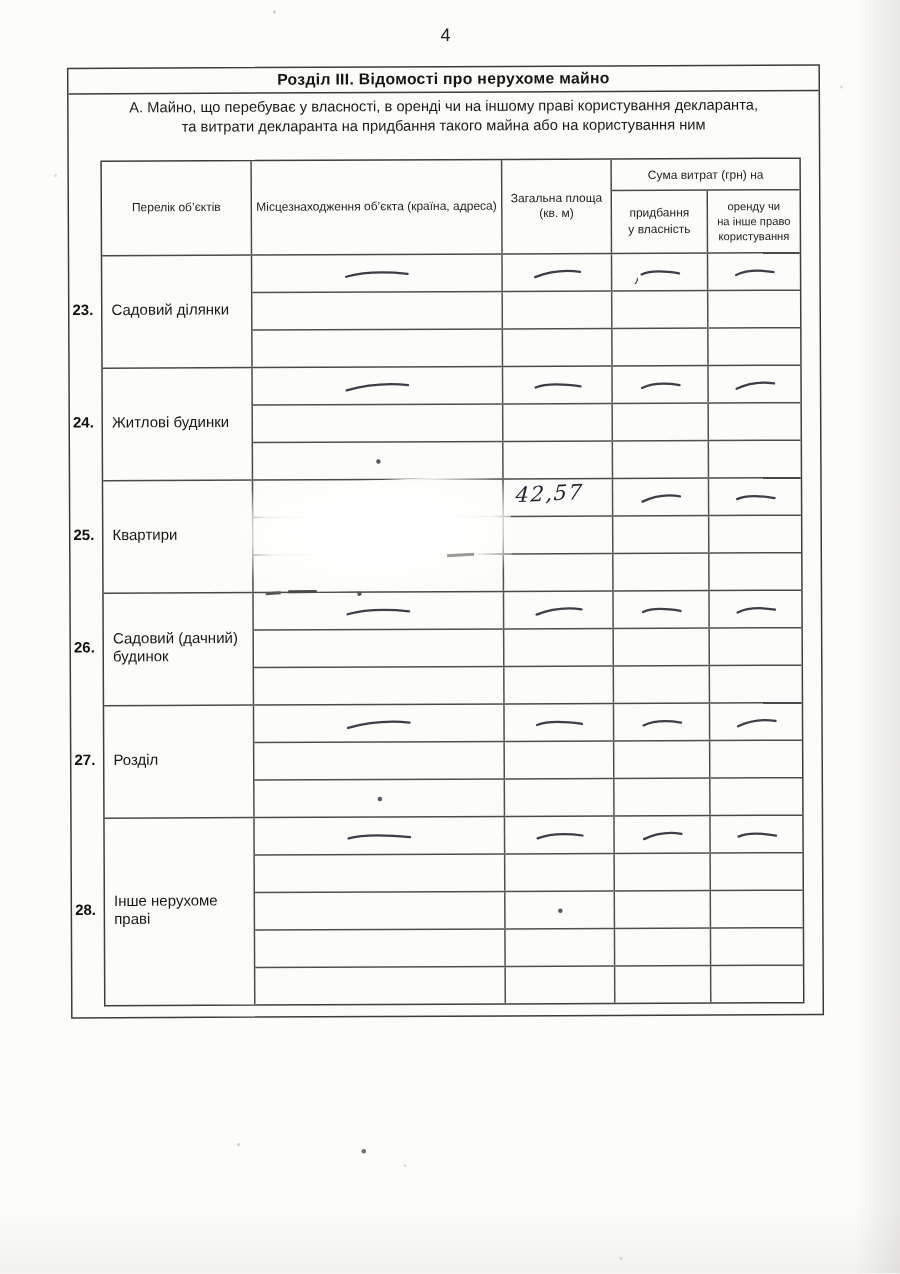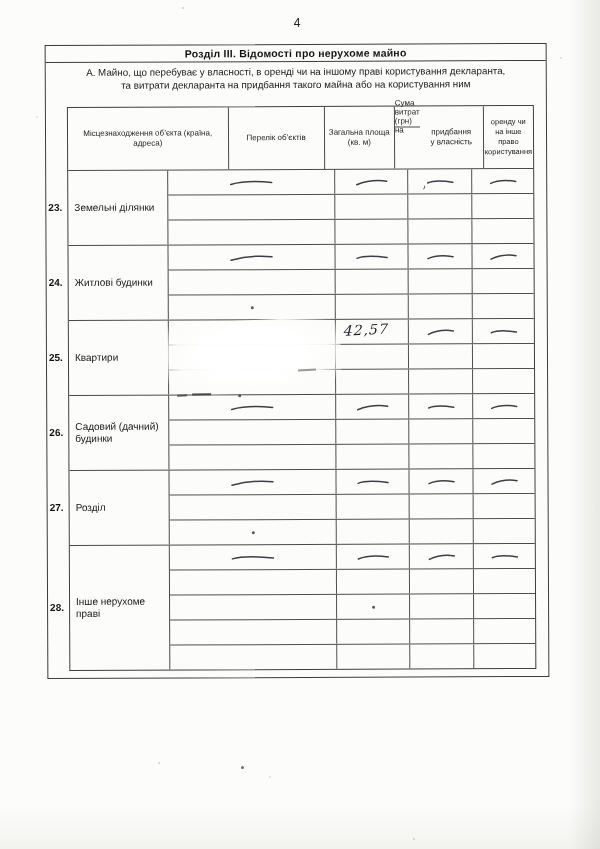--- a/index.html
+++ b/index.html
@@ -46,21 +46,21 @@
   
   .ptable { position:absolute; left:21px; top:61px; width:467px;
     border:1.2px solid #3f3f3f; background:transparent; }
   .thead { display:flex; height:62px; }
   .th { border-right:1px solid #4a4a4a; display:flex; flex-direction:column;
     align-items:center; justify-content:center; text-align:center;
     font-size:8px; line-height:10.5px; color:#222; padding:1px; }
   .th-objects { width:100px; }
   .th-loc { width:167px; }
   .th-area { width:73px; }
-  .th-group { flex:1; display:flex; flex-direction:row; }
+  .th-group { flex:1; display:flex; flex-direction:column; }
   .th-group-top { height:21px; border-bottom:1px solid #4a4a4a;
     display:flex; align-items:center; justify-content:center; font-size:8px; color:#222; }
   .th-group-bottom { flex:1; display:flex; }
   .th-purchase { width:64px; font-size:8px; }
   .th-rent { flex:1; border-right:none; font-size:7.5px; line-height:10px; }
 
   .block { position:relative; display:flex; border-top:1px solid #4a4a4a; }
   .row-num { position:absolute; left:-20px; top:50%; transform:translateY(-55%);
     width:34px; font-size:10px; font-weight:bold; color:#111; }
   .row-label { width:100px; border-right:1px solid #4a4a4a; display:flex;
@@ -114,22 +114,22 @@
 
 <div class="form-box">
   <div class="section-title">Розділ III. Відомості про нерухоме майно</div>
   <div class="section-subtitle">
     <div>А. Майно, що перебуває у власності, в оренді чи на іншому праві користування декларанта,</div>
     <div>та витрати декларанта на придбання такого майна або на користування ним</div>
   </div>
 
   <div class="ptable">
     <div class="thead">
+      <div class="th th-objects">Перелік об’єктів</div>
       <div class="th th-loc">Місцезнаходження об’єкта (країна, адреса)</div>
-      <div class="th th-objects">Перелік об’єктів</div>
       <div class="th th-area">
         <div>Загальна площа</div>
         <div>(кв. м)</div>
       </div>
       <div class="th-group">
         <div class="th-group-top">Сума витрат (грн) на</div>
         <div class="th-group-bottom">
           <div class="th th-purchase">
             <div>придбання</div>
             <div>у власність</div>
@@ -138,21 +138,21 @@
             <div>оренду чи</div>
             <div>на інше право</div>
             <div>користування</div>
           </div>
         </div>
       </div>
     </div>
     <div class="tbody">
         <div class="block" style="height: 75px;">
           <div class="row-num">23.</div>
-          <div class="row-label">Земельні ділянки</div>
+          <div class="row-label">Садовий ділянки</div>
           <div class="subrows">
             <div class="subrow">
               <div class="cell c-loc">
                 <svg class="hw-dash" width="44" height="9" viewBox="0 0 44 9">
                   <path d="M1.5 6.2 C 12.32 3.2, 25.52 2.6, 42.5 4.4" stroke="#2e2e38" stroke-width="1.5" fill="none" stroke-linecap="round"></path>
                 </svg>
               </div>
               <div class="cell c-area">
                 <svg class="hw-dash" width="33" height="9" viewBox="0 0 33 9">
                   <path d="M1.5 7 C 9.24 4, 19.139999999999997 1.8, 31.5 3.6000000000000005" stroke="#2e2e38" stroke-width="1.5" fill="none" stroke-linecap="round"></path>
@@ -262,21 +262,21 @@
           <div class="artifact whiteout-smudge"></div>
           <div class="artifact stray-marks">
             <i class="sm sm1"></i>
             <i class="sm sm2"></i>
             <i class="sm sm3"></i>
             <i class="sm sm4"></i>
           </div>
         </div>
         <div class="block" style="height: 75px;">
           <div class="row-num">26.</div>
-          <div class="row-label">Садовий (дачний) будинки</div>
+          <div class="row-label">Садовий (дачний) будинок</div>
           <div class="subrows">
             <div class="subrow">
               <div class="cell c-loc">
                 <svg class="hw-dash" width="44" height="9" viewBox="0 0 44 9">
                   <path d="M1.5 6.2 C 12.32 3.2, 25.52 2.6, 42.5 4.4" stroke="#2e2e38" stroke-width="1.5" fill="none" stroke-linecap="round"></path>
                 </svg>
               </div>
               <div class="cell c-area">
                 <svg class="hw-dash" width="33" height="9" viewBox="0 0 33 9">
                   <path d="M1.5 7 C 9.24 4, 19.139999999999997 1.8, 31.5 3.6000000000000005" stroke="#2e2e38" stroke-width="1.5" fill="none" stroke-linecap="round"></path>

